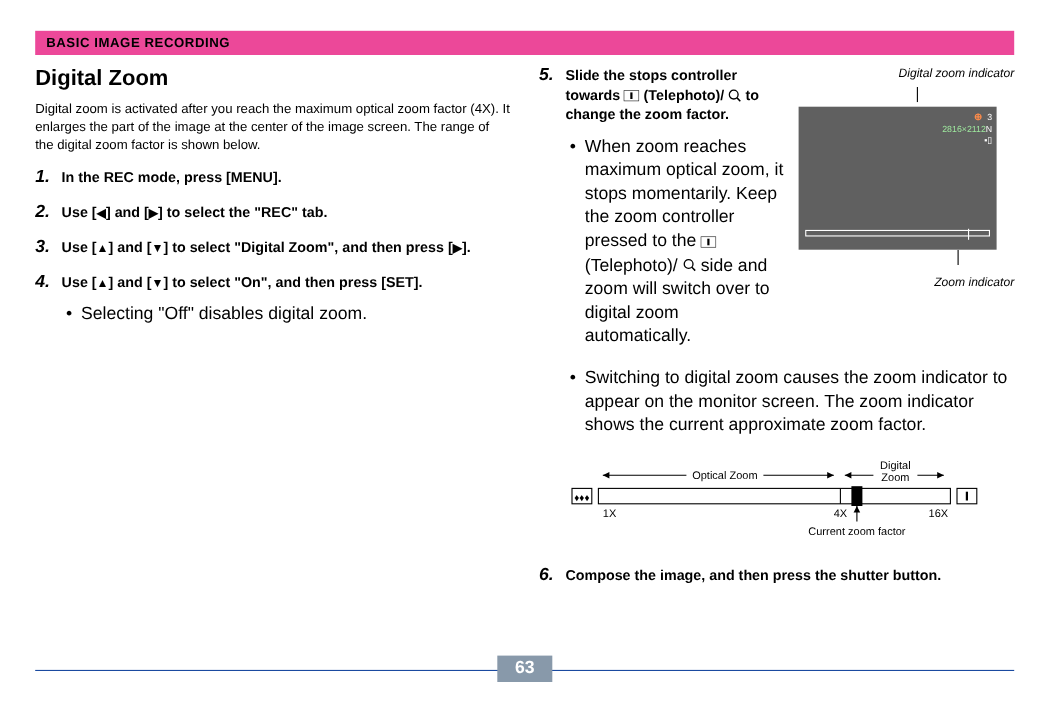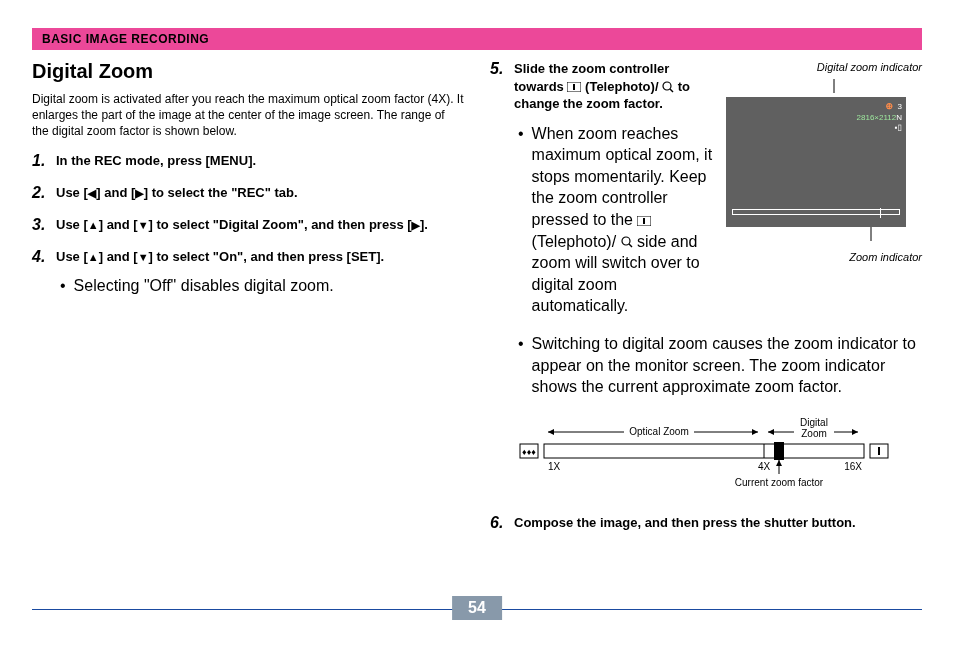--- a/index.html
+++ b/index.html
@@ -119,21 +119,21 @@
   </div>
 
   <div class="col">
     <ol class="steps">
       <li>
         <div class="num">5.</div>
         <div class="step-body">
           <div class="step5">
             <div class="step5-left">
               <div class="step-main">
-                <span>Slide the zoom controller towards </span><svg class="icon-tele" width="14" height="10">
+                <span>Slide the stops controller towards </span><svg class="icon-tele" width="14" height="10">
                     <rect x="0" y="0" width="14" height="10" fill="none" stroke="#000"></rect>
                     <rect x="6" y="2" width="2" height="6" fill="#000"></rect>
                   </svg><span> (Telephoto)/ </span><svg class="icon-mag" width="12" height="12">
                     <circle cx="5" cy="5" r="4" fill="none" stroke="#000" stroke-width="1.2"></circle>
                     <line x1="8" y1="8" x2="11" y2="11" stroke="#000" stroke-width="1.4"></line>
                   </svg><span> to change the zoom factor.</span>
               </div>
               <ul class="sub">
                 <li>
                     <span><span>When zoom reaches maximum optical zoom, it stops momentarily. Keep the zoom controller pressed to the </span><svg class="icon-tele" width="14" height="10">
@@ -212,14 +212,14 @@
       <li>
         <div class="num">6.</div>
         <div class="step-body"><span class="step-main">Compose the image, and then press the shutter button.</span></div>
       </li>
     </ol>
   </div>
 </div>
 
 <div class="foot">
   <div class="foot-line"></div>
-  <div class="foot-box">54</div>
+  <div class="foot-box">63</div>
 </div>
 
 </body></html>

